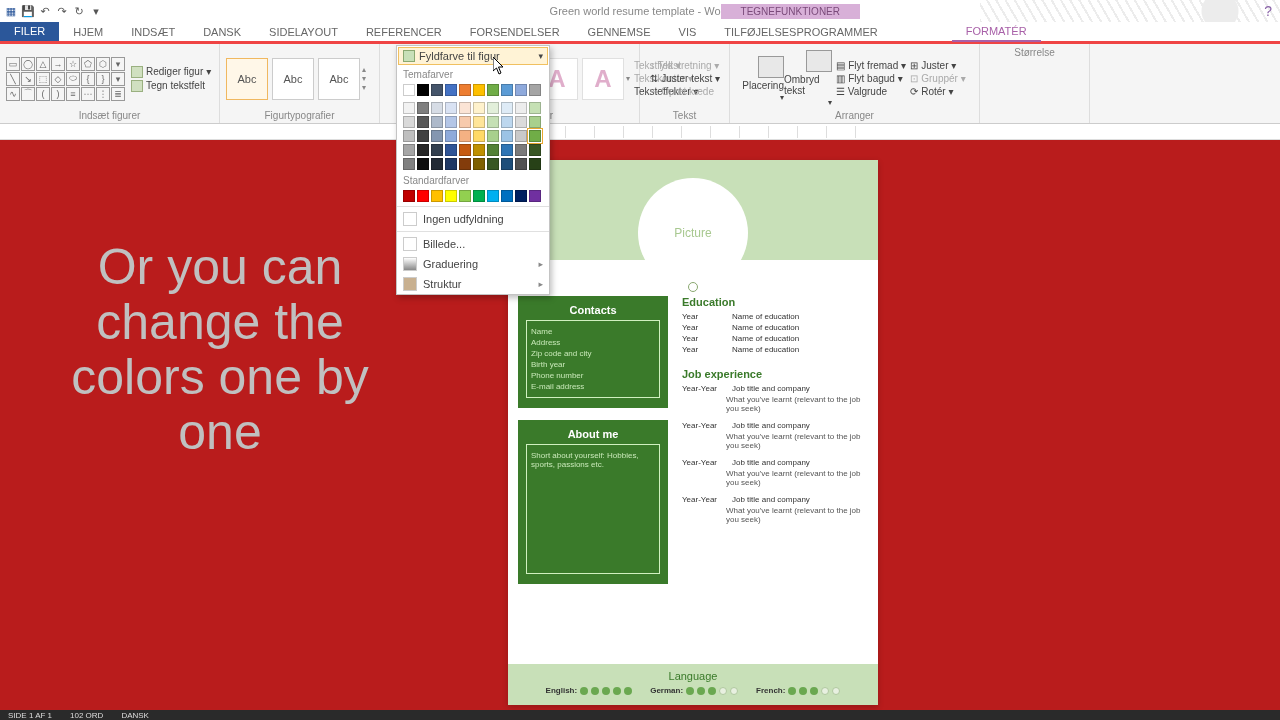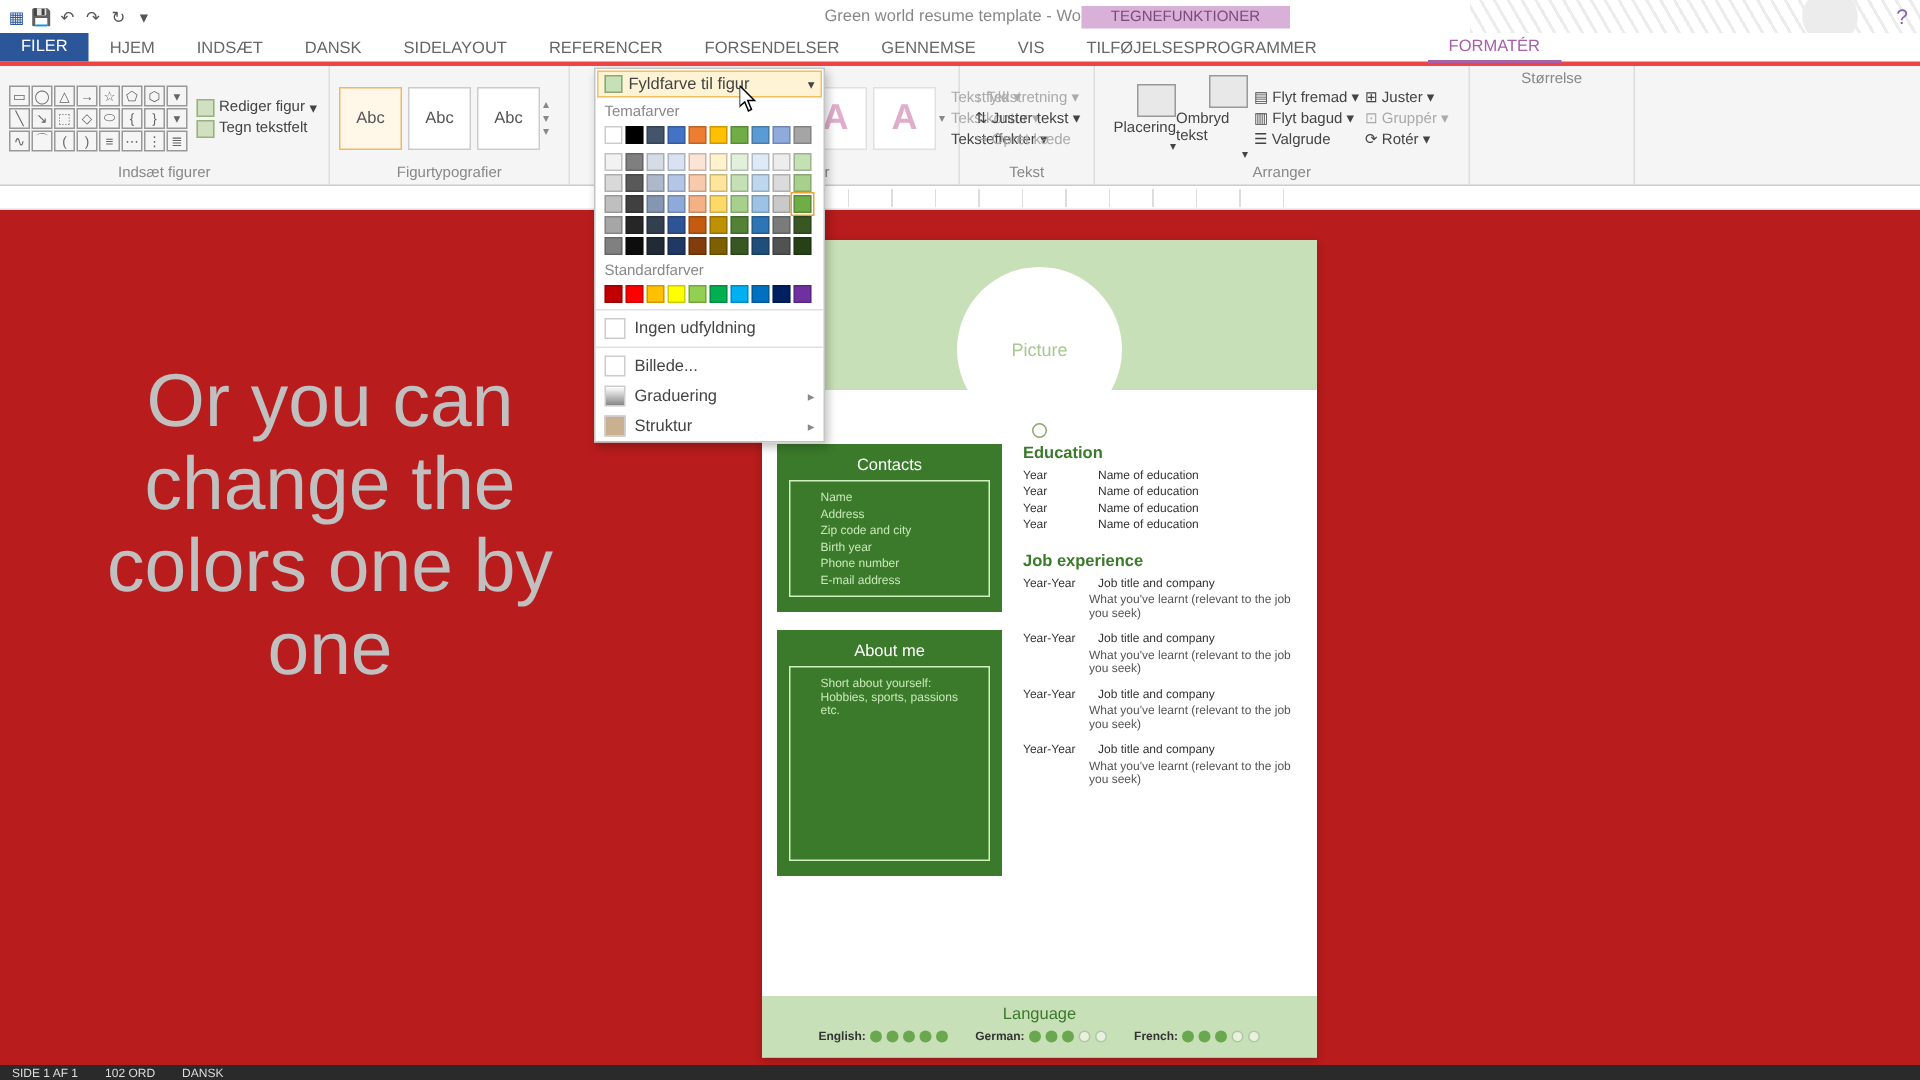--- a/index.html
+++ b/index.html
@@ -57,23 +57,23 @@
 .overlay-text { position: absolute; left: 40px; top: 100px; width: 360px; font-size: 50px; color: #c0c0c0; text-align: center; line-height: 1.1; }
 
 .page { position: absolute; left: 508px; top: 20px; width: 370px; height: 545px; background: #fff; box-shadow: 0 2px 6px rgba(0,0,0,.2); }
 .page .hdr { height: 100px; background: #c8e0b8; position: relative; }
 .page .hdr .circle { position: absolute; left: 50%; top: 18px; transform: translateX(-50%); width: 110px; height: 110px; border-radius: 50%; background: #fff; display: flex; align-items: center; justify-content: center; font-size: 12px; color: #a8c890; }
 .page .circle::after { content: ""; position: absolute; bottom: -4px; left: 50%; transform: translateX(-50%); width: 8px; height: 8px; border: 1px solid #8aa870; border-radius: 50%; background: #fff; }
 
 .page .body { display: flex; padding: 36px 10px 10px 10px; gap: 14px; }
 .sidebar-col { width: 150px; display: flex; flex-direction: column; gap: 12px; }
 .card { background: #3a7a2a; color: #dff0d0; padding: 8px 8px 10px 8px; font-size: 8px; }
-.card h4 { text-align: center; font-size: 11px; font-weight: normal; margin-bottom: 4px; color: #fff; }
+.card h4 { text-align: center; font-size: 11px; font-weight: bold; margin-bottom: 4px; color: #fff; }
 .card .box { border: 1px solid #d0f0c0; padding: 4px; min-height: 60px; }
-.card .row { margin: 2px 16px; color: #c8e8b8; font-size: 8px; }
+.card .row { margin: 2px 0; color: #c8e8b8; font-size: 8px; }
 .card.about .box { min-height: 130px; }
 
 .main-col { flex: 1; font-size: 8px; color: #333; }
 .main-col h4 { color: #3a7a2a; font-size: 11px; font-weight: bold; margin-bottom: 4px; }
 .main-col .edu-row { display: flex; gap: 14px; margin: 2px 0; }
 .main-col .edu-row .yr { width: 36px; }
 .main-col .exp-block { margin-bottom: 8px; }
 .main-col .exp-block .line2 { margin-left: 44px; color: #555; }
 .main-col h4.sec2 { margin-top: 14px; }
 

